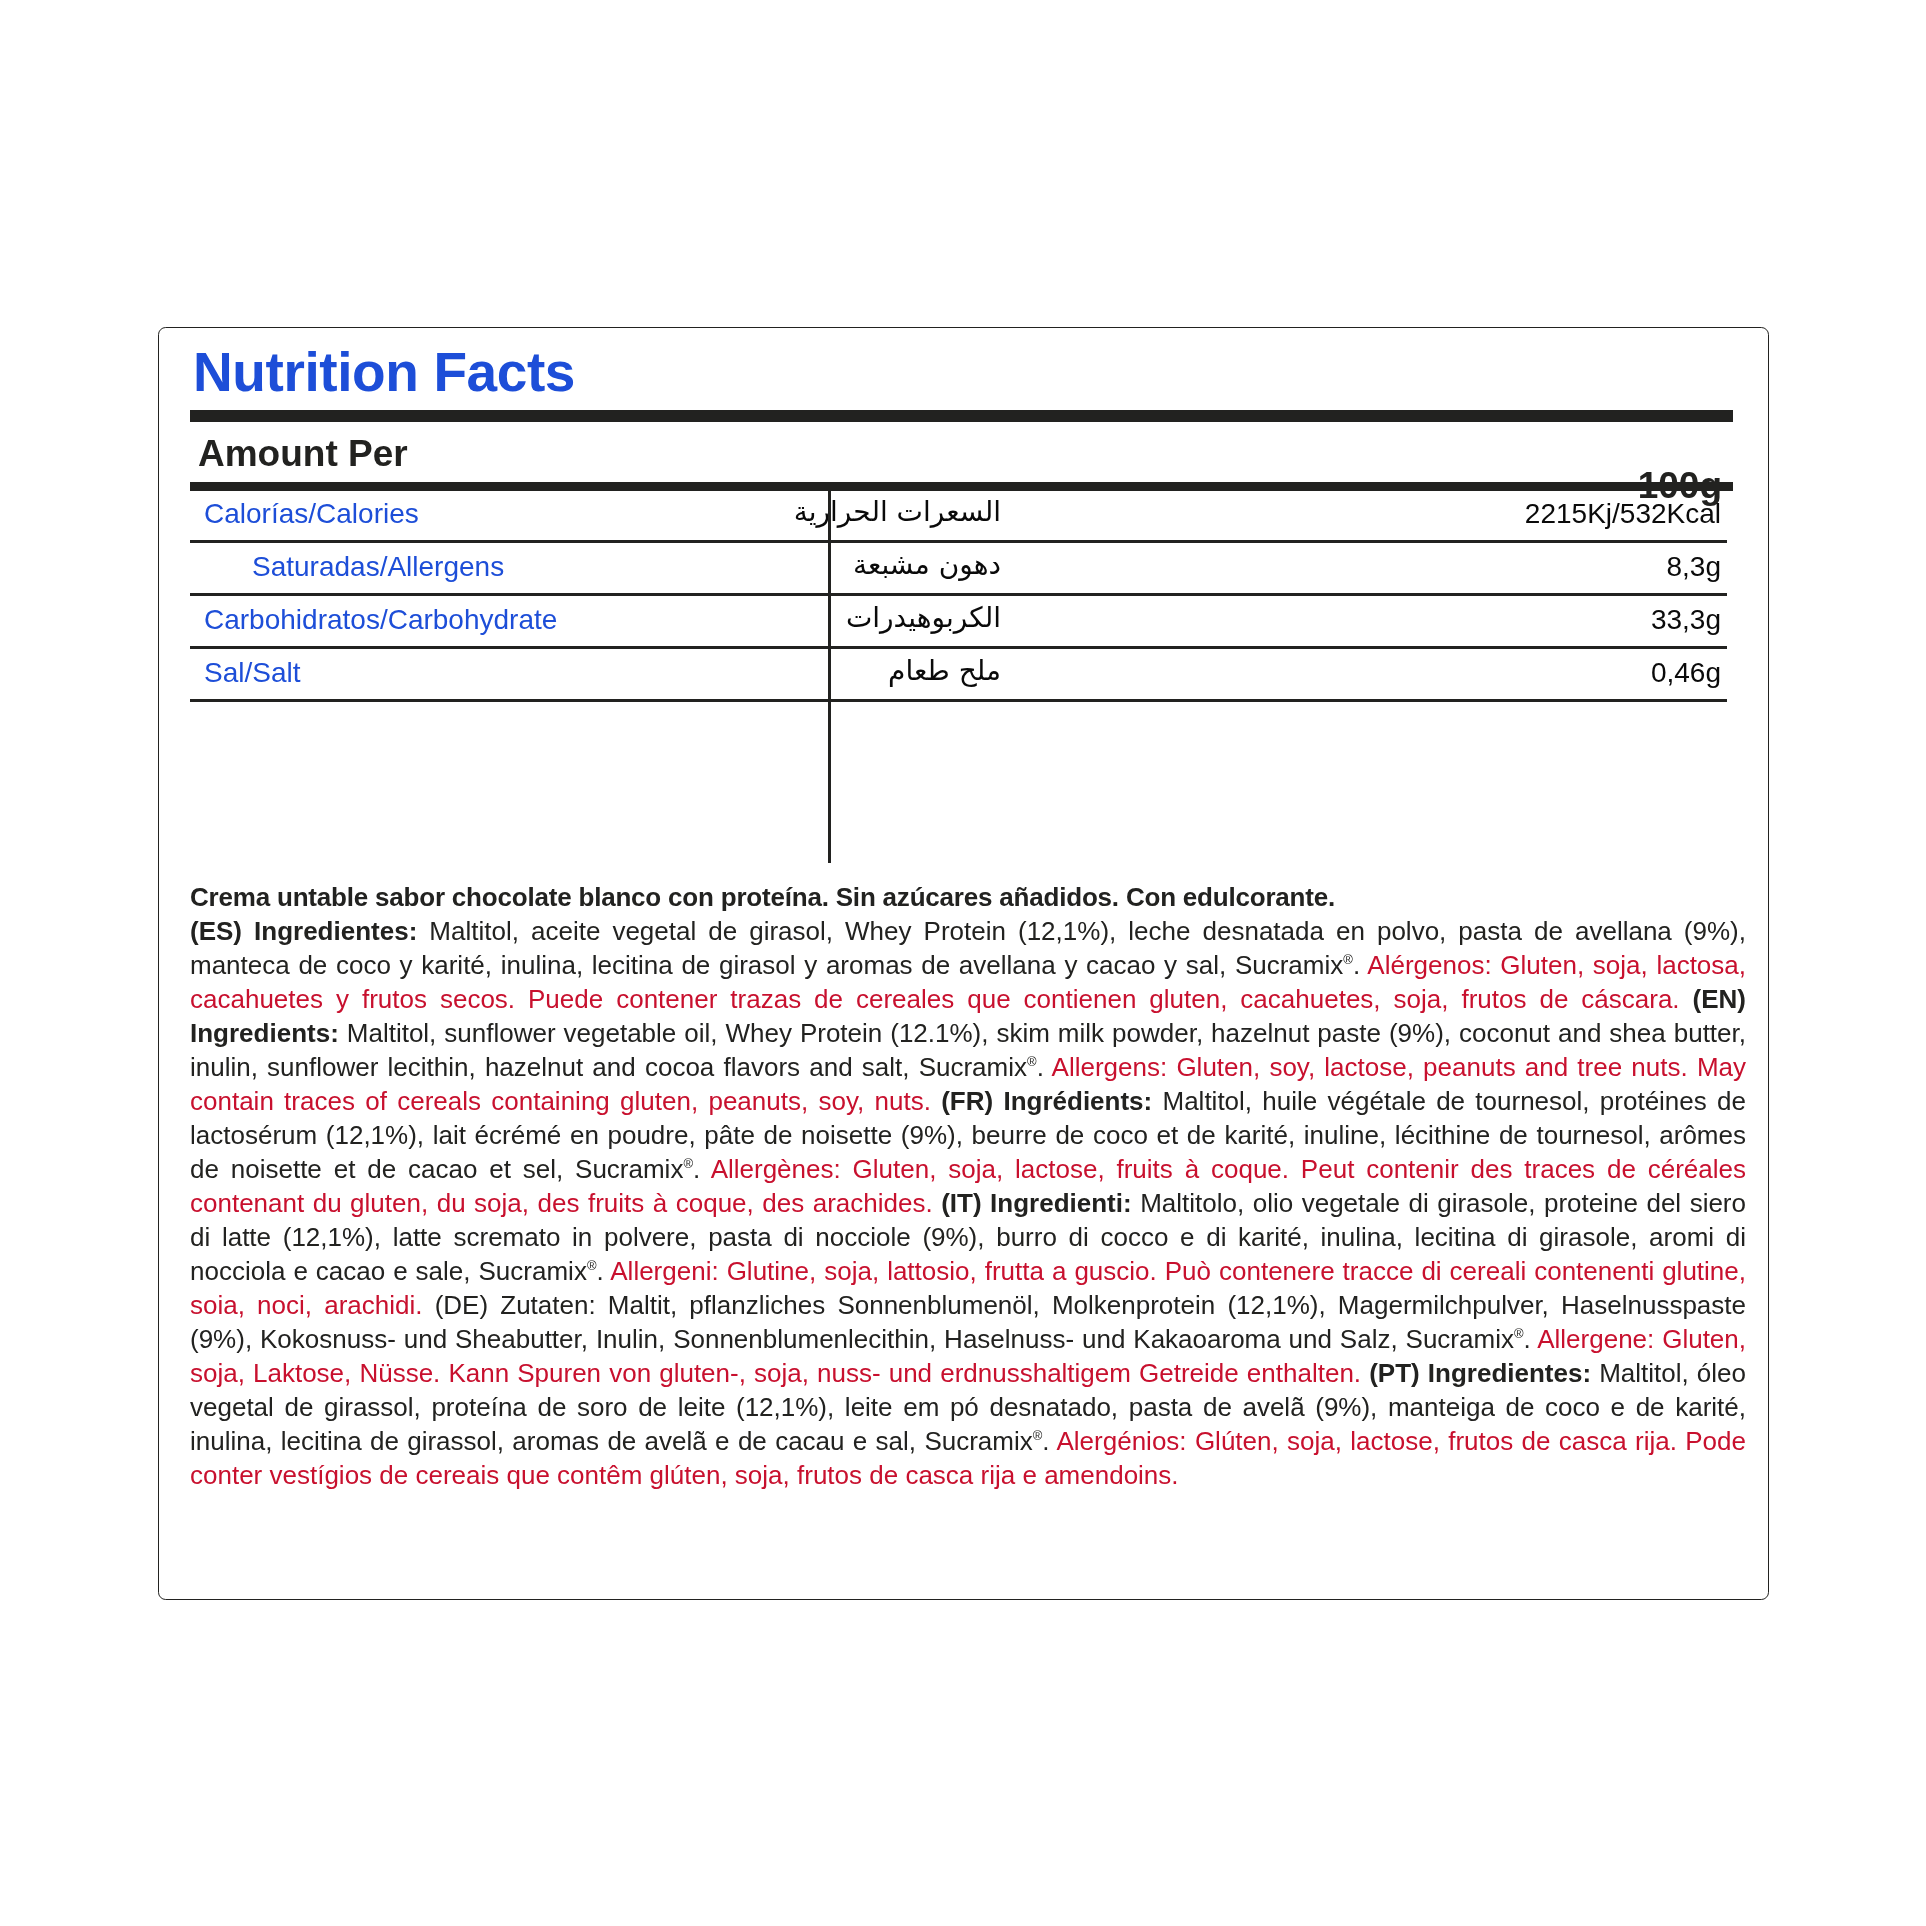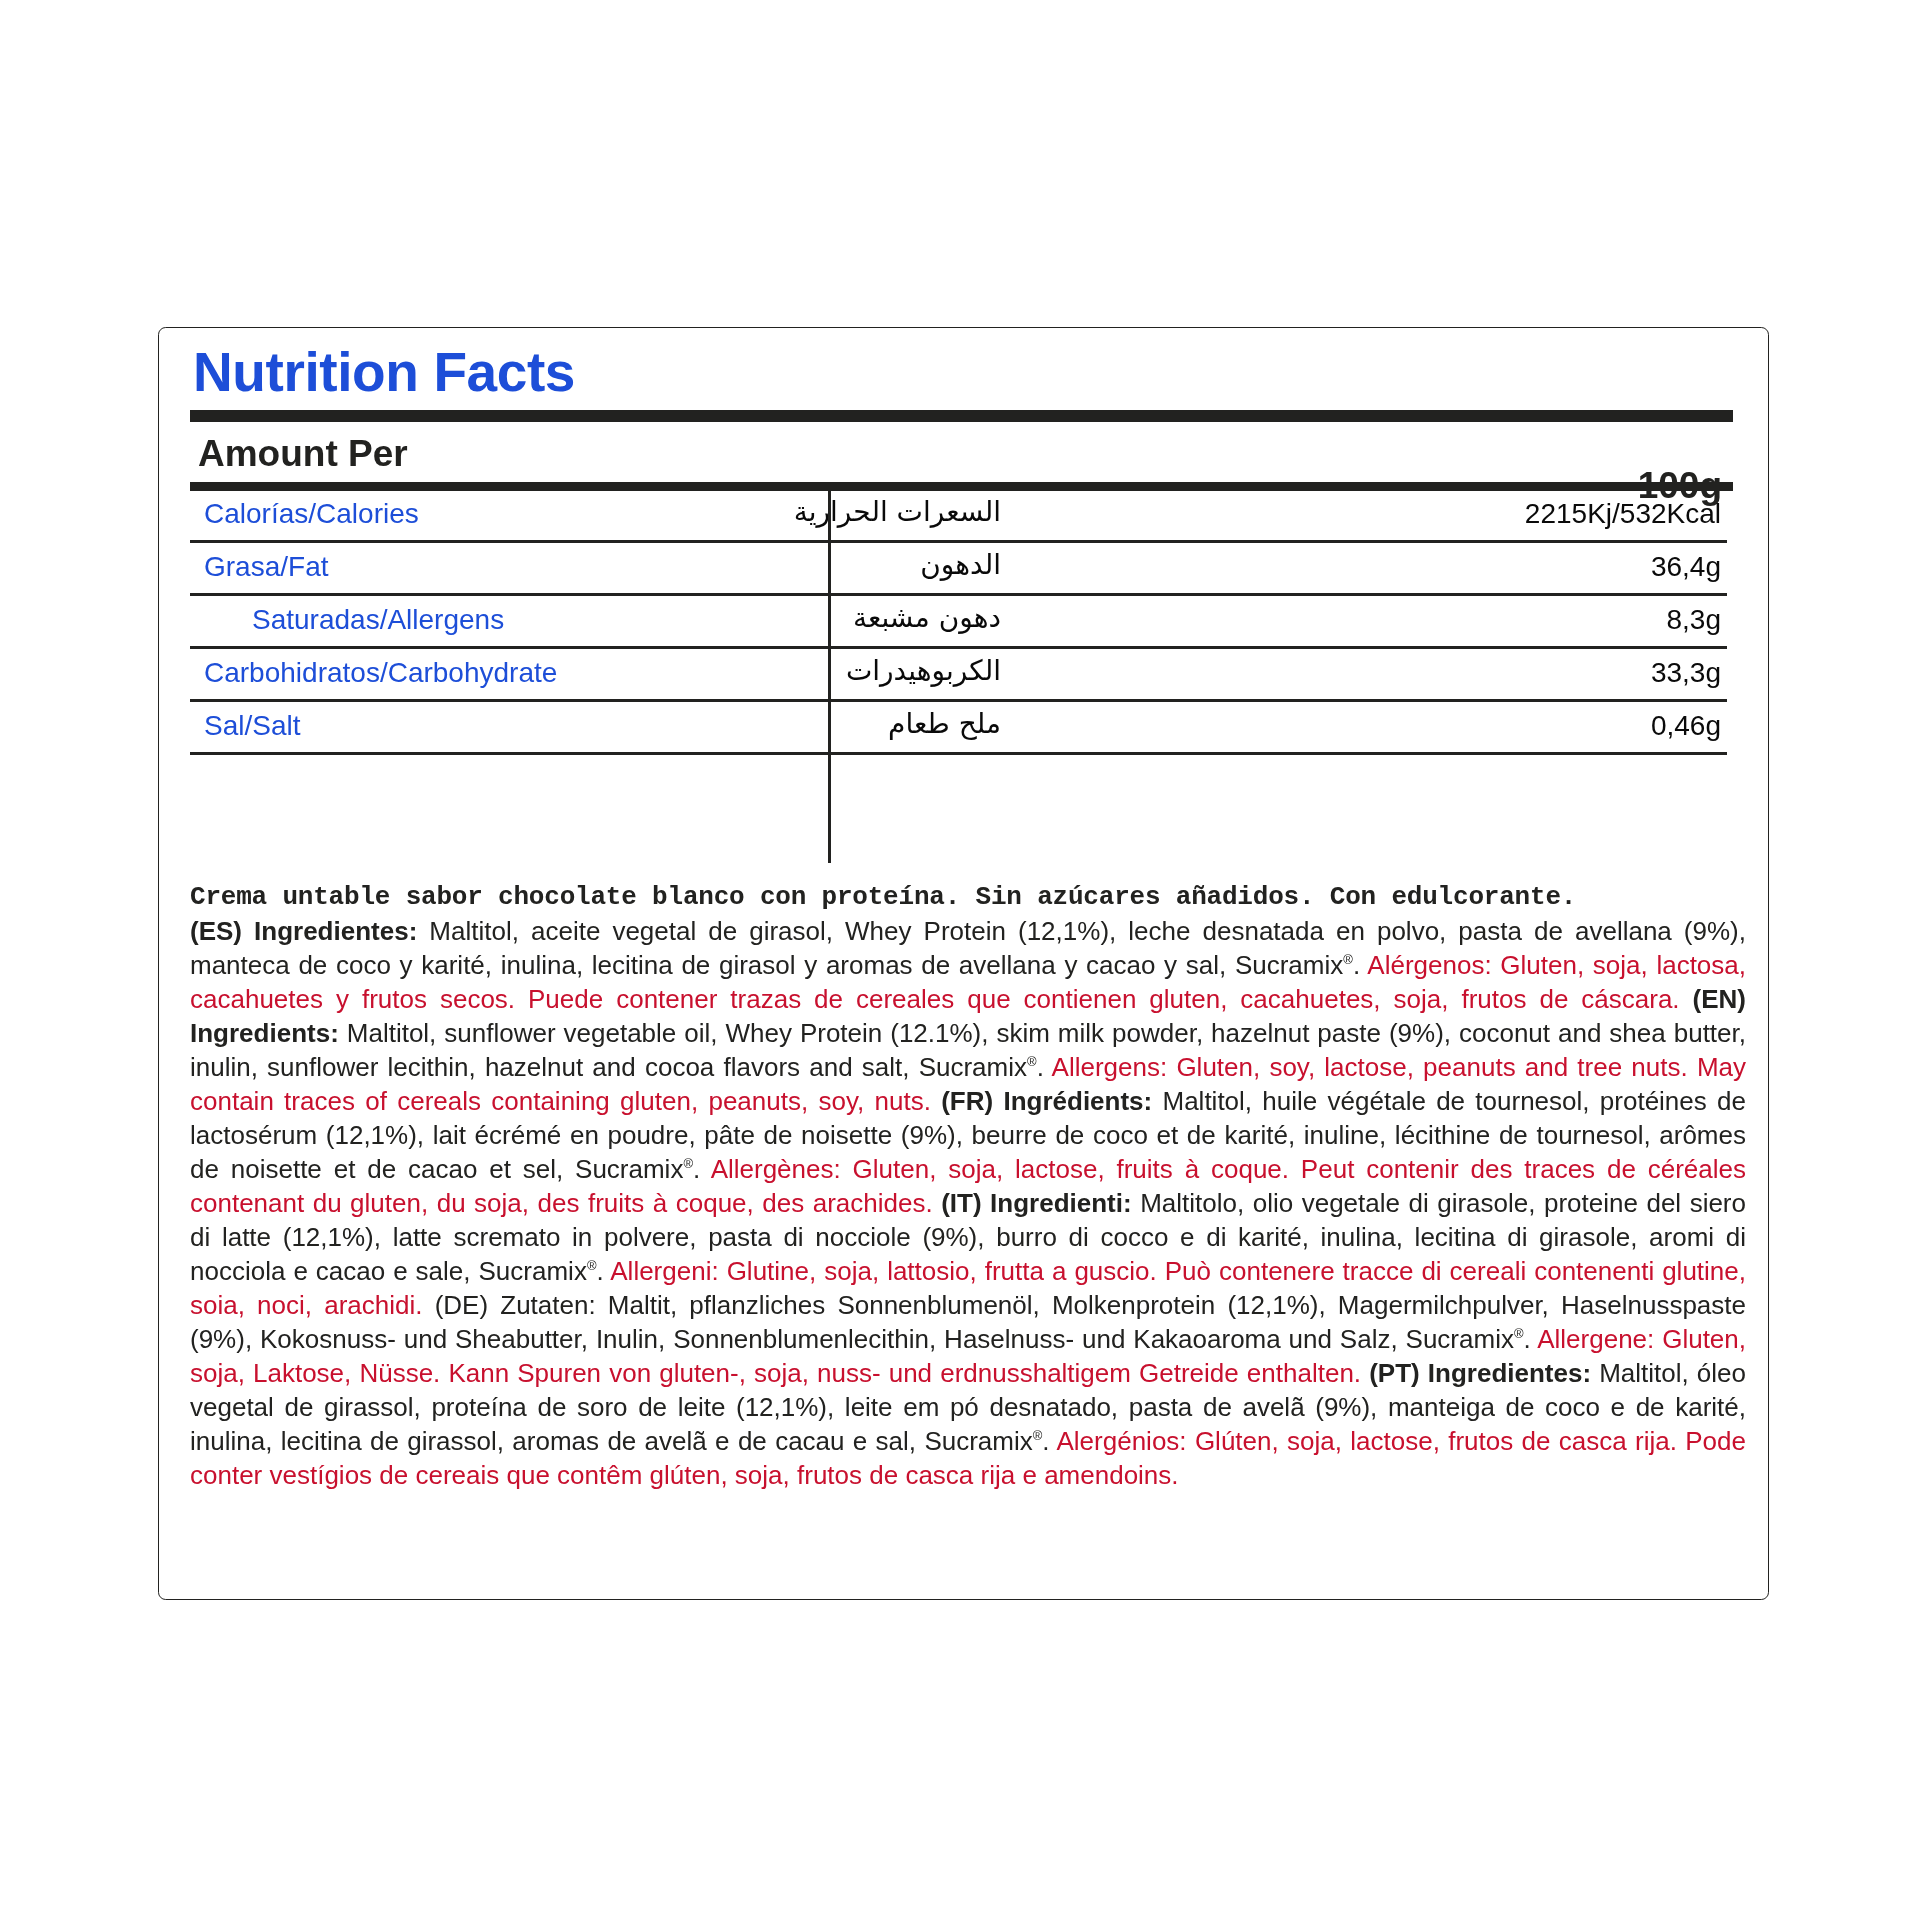--- a/index.html
+++ b/index.html
@@ -125,21 +125,20 @@
     font-size: 26px;
     line-height: 34px;
     text-align: justify;
     color: #222220;
   }
   .ingredients .headline {
     display: block;
     font-weight: 700;
     text-align: left;
     letter-spacing: -0.2px;
-    font-family: Liberation Mono, monospace;
   }
   .ingredients b { font-weight: 700; }
   .ingredients .allergen { color: #c8102e; }
   .ingredients sup { font-size: 0.5em; vertical-align: 0.8em; line-height: 0; }
 </style>
 </head>
 <body>
 
 <div class="label-box"></div>
 
@@ -150,25 +149,20 @@
 <div class="amount-label">Amount Per</div>
 <div class="amount-value">100g</div>
 
 <div class="bar bar-mid"></div>
 
 <div class="nutr-table">
   <div class="nutr-row">
     <span class="cell-label">Calorías/Calories</span>
     <span class="cell-arabic">السعرات الحرارية</span>
     <span class="cell-value">2215Kj/532Kcal</span>
-  </div>
-  <div class="nutr-row">
-    <span class="cell-label">Grasa/Fat</span>
-    <span class="cell-arabic">الدهون</span>
-    <span class="cell-value">36,4g</span>
   </div>
   <div class="nutr-row">
     <span class="cell-label indent">Saturadas/Allergens</span>
     <span class="cell-arabic">دهون مشبعة</span>
     <span class="cell-value">8,3g</span>
   </div>
   <div class="nutr-row">
     <span class="cell-label">Carbohidratos/Carbohydrate</span>
     <span class="cell-arabic">الكربوهيدرات</span>
     <span class="cell-value">33,3g</span>

